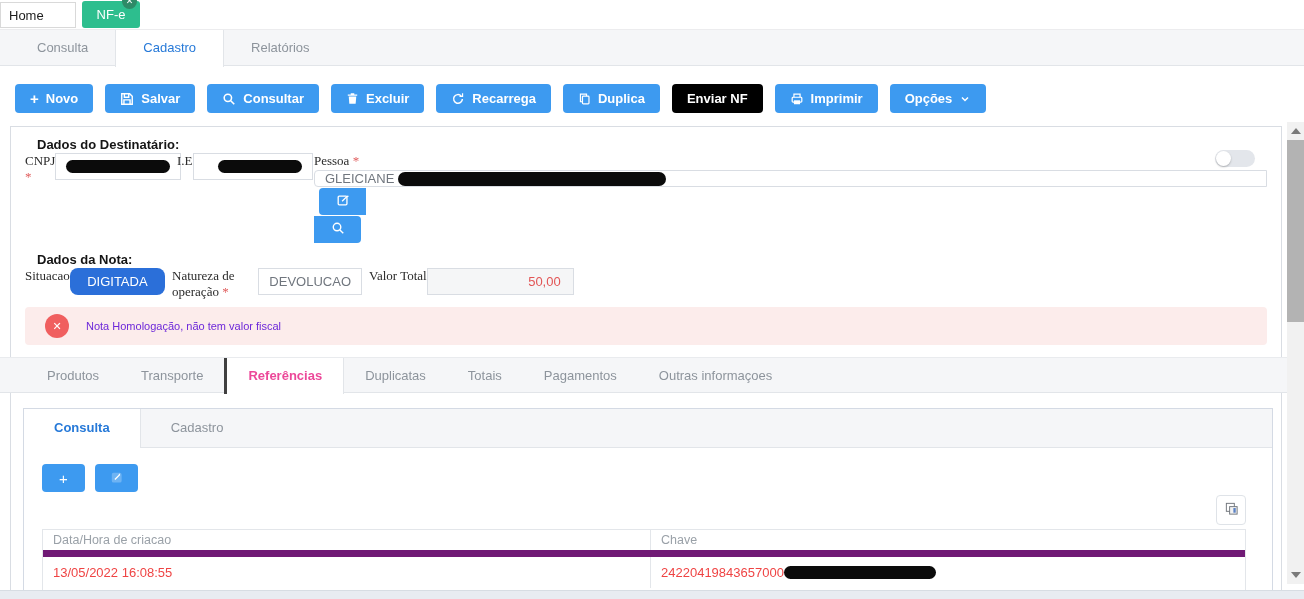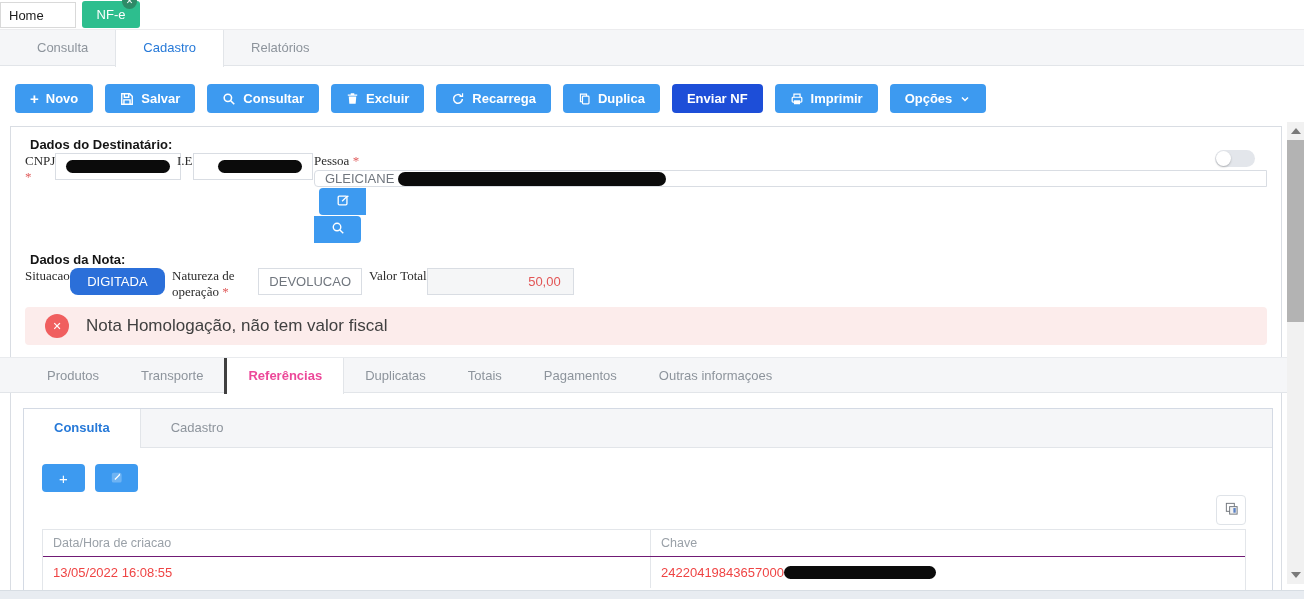--- a/index.html
+++ b/index.html
@@ -23,28 +23,28 @@
     border-bottom:1px solid #e2e5e9; padding-left:10px; overflow:visible; }
   .nav-tab { padding:0 27px; line-height:35px; height:37px; color:#8d949c; cursor:default; }
   .nav-tab.active { background:#fff; color:#2679d8; border-left:1px solid #e2e5e9;
     border-right:1px solid #e2e5e9; margin-bottom:-1px; }
 
   
   .toolbar { display:flex; gap:12px; padding:18px 15px 13px 15px; background:#fff; }
   .tbtn { display:inline-flex; align-items:center; gap:7px; height:29px; padding:0 15px;
     background:#3d9af0; color:#fff; font-weight:600; font-size:13px; border:none;
     border-radius:4px; font-family:inherit; }
-  .tbtn.green { background:#1d4ed8; }
+  .tbtn.green { background:#000000; }
   .tbtn svg { display:block; }
   .plus-glyph { font-size:15px; font-weight:700; line-height:1; }
 
   
   .card { position:relative; margin-left:10px; width:1272px; border:1px solid #d9dde3;
     background:#fff; padding:8px 14px 0 14px; }
-  .sec-title { font-size:13px; font-weight:700; color:#151515; margin:2px 0 1px 5px; }
+  .sec-title { font-size:13px; font-weight:700; color:#151515; margin:2px 0 1px 12px; }
   .frow { display:flex; gap:7px; align-items:flex-start; }
   .fgroup { display:flex; flex-direction:row; }
   .flabel { font-family:"Liberation Serif","DejaVu Serif",serif; font-size:13px;
     color:#2b2b2b; height:17px; }
   .req { color:#e05c5c; }
   .finput { height:27px; border:1px solid #d9dde3; border-radius:0; background:#fff;
     display:flex; align-items:center; padding:0 10px; font-size:13px; color:#70767e; gap:4px; }
   .redact { display:inline-block; height:13px; background:#0b0b0b; border-radius:7px; }
   .w-cnpj { width:145px; } .w-ie { width:130px; }
   .pessoa-wrap { flex:1; display:flex; flex-direction:column; }
@@ -63,21 +63,21 @@
     border-radius:8px; font-size:13px; font-family:inherit; }
   .w-natureza { width:190px; }
   .valor-input { width:147px; background:#f5f6f7; color:#e25555; justify-content:flex-end;
     padding-right:12px; }
 
   
   .alert { margin-top:12px; height:38px; background:#fceceb; border-radius:4px;
     display:flex; align-items:center; padding-left:20px; gap:17px; }
   .alert .icon { width:24px; height:24px; border-radius:50%; background:#f05f5f; color:#fff;
     font-size:11px; font-weight:700; display:flex; align-items:center; justify-content:center; }
-  .alert .msg { color:#404040; font-size:17px; }
+  .alert .msg { color:#6d28d9; font-size:11px; }
 
   
   .detail-tabs { display:flex; height:36px; background:#f5f6f8; border-top:1px solid #e9ebee;
     border-bottom:1px solid #e2e5e9; margin:12px -23px 0 -25px; padding-left:26px; }
   .dtab { padding:0 21px; line-height:35px; height:36px; color:#8d949c; font-size:13px; }
   .dtab.active { background:#fff; color:#ec4899; font-weight:700;
     border-left:3px solid #404040; border-right:1px solid #e2e5e9; margin-bottom:-1px; }
 
   
   .subcard { margin:15px -6px 14px -2px; border:1px solid #d4dae4; height:216px;
@@ -88,21 +88,21 @@
     border-right:1px solid #e2e5e9; margin-bottom:-1px; }
   .sub-body { padding:16px 26px 0 18px; }
   .row-btns { display:flex; gap:10px; }
   .sq-btn { width:43px; height:28px; background:#3d9af0; border:none; border-radius:4px;
     color:#fff; display:flex; align-items:center; justify-content:center; font-size:15px; }
   .copy-row { display:flex; justify-content:flex-end; margin-top:3px; }
   .copy-btn { width:30px; height:30px; background:#fff; border:1px solid #dfe3e8;
     border-radius:4px; display:flex; align-items:center; justify-content:center; }
   .reftable { margin-top:4px; border:1px solid #e3e6ea; height:99px; overflow:hidden; }
   .trow { display:flex; }
-  .trow.head { border-bottom:1px solid #701a75; height:27px;justify-content:space-between; }
+  .trow.head { border-bottom:7px solid #701a75; height:27px;justify-content:space-between; }
   .tcell { padding:0 10px; display:flex; align-items:center; font-size:13px; gap:4px; }
   .tcell.c1 { width:608px; border-right:1px solid #e3e6ea; }
   .tcell.c2 { flex:1; }
   .trow.head .tcell { color:#9aa1a8; font-size:12.5px; }
   .trow.data { height:31px; color:#ef4444; }
 
   
   .vscroll { position:absolute; right:0; top:122px; width:17px; height:462px; background:#f1f1f1; }
   .vscroll .arr { position:absolute; left:4px; width:0; height:0; }
   .vscroll .up { top:6px; border-left:5px solid transparent; border-right:5px solid transparent;

